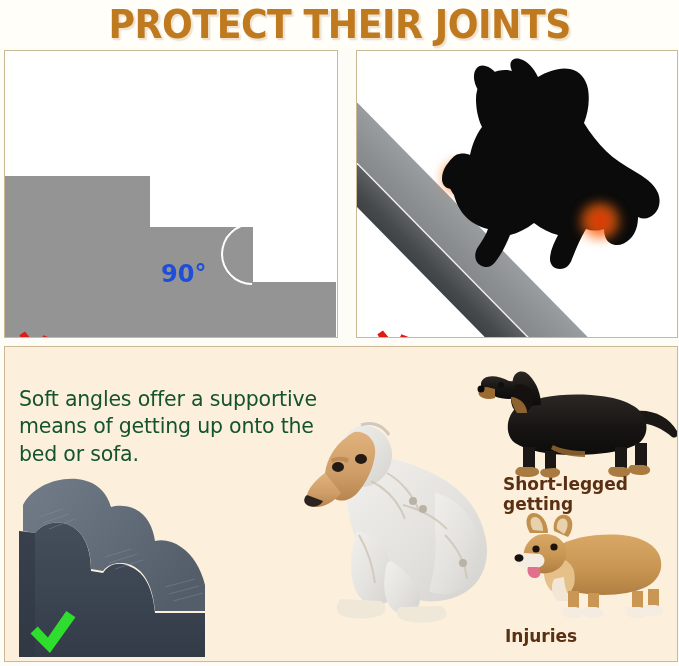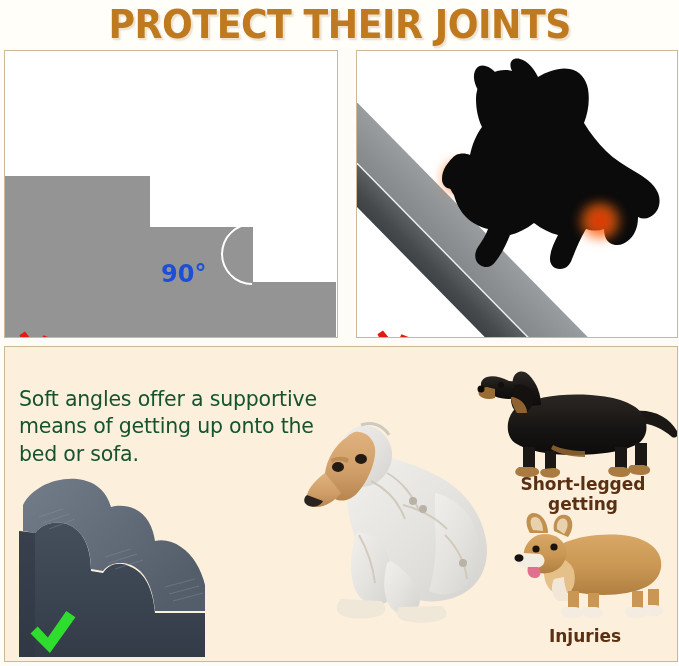--- a/index.html
+++ b/index.html
@@ -105,21 +105,21 @@
   .photo{position:absolute;}
   .photo svg{width:100%;height:100%;display:block;}
   #photo-injury{left:290px;top:38px;width:210px;height:240px;}
   #photo-dachshund{left:452px;top:20px;width:225px;height:112px;}
   #photo-corgi{left:505px;top:158px;width:170px;height:120px;}
 
   .caption{
     position:absolute;
     font-family:"DejaVu Sans", sans-serif;
     font-weight:bold;font-size:17px;color:#5a2f12;
-    text-align:center;line-height:1.15;
+    text-align:left;line-height:1.15;
   }
   #cap-breeds{left:498px;top:128px;width:160px;}
   #cap-injuries{left:330px;top:280px;width:160px;}
   #cap-seniors{left:500px;top:280px;width:160px;}
 </style>
 </head>
 <body>
 
 <div class="page">
 

